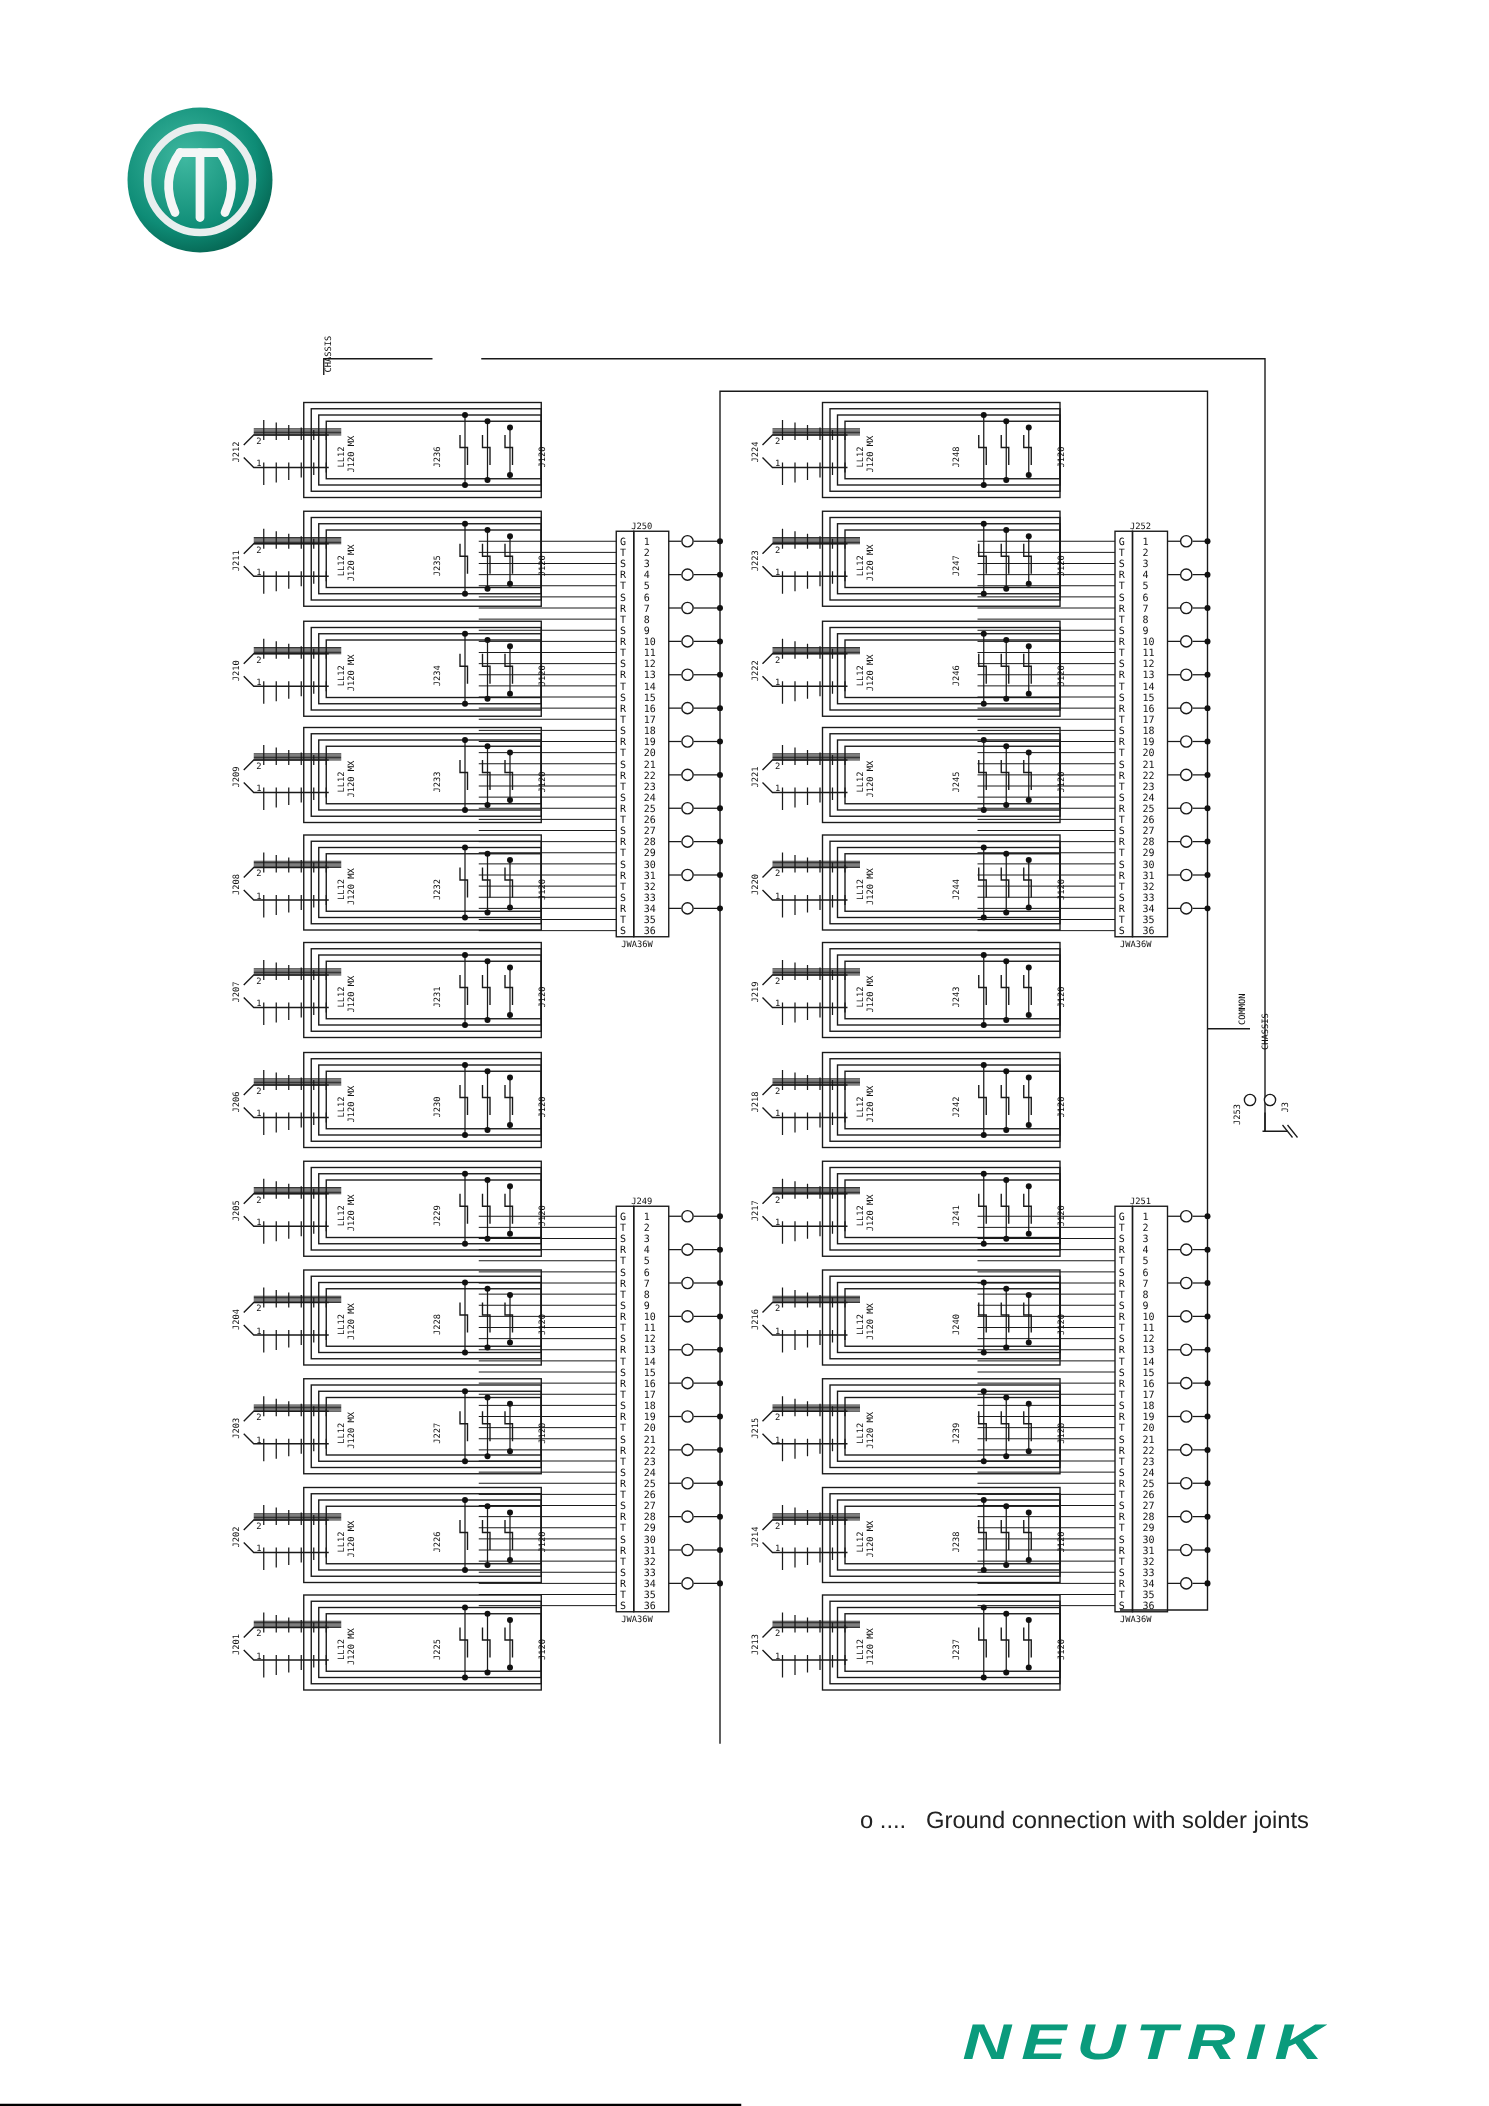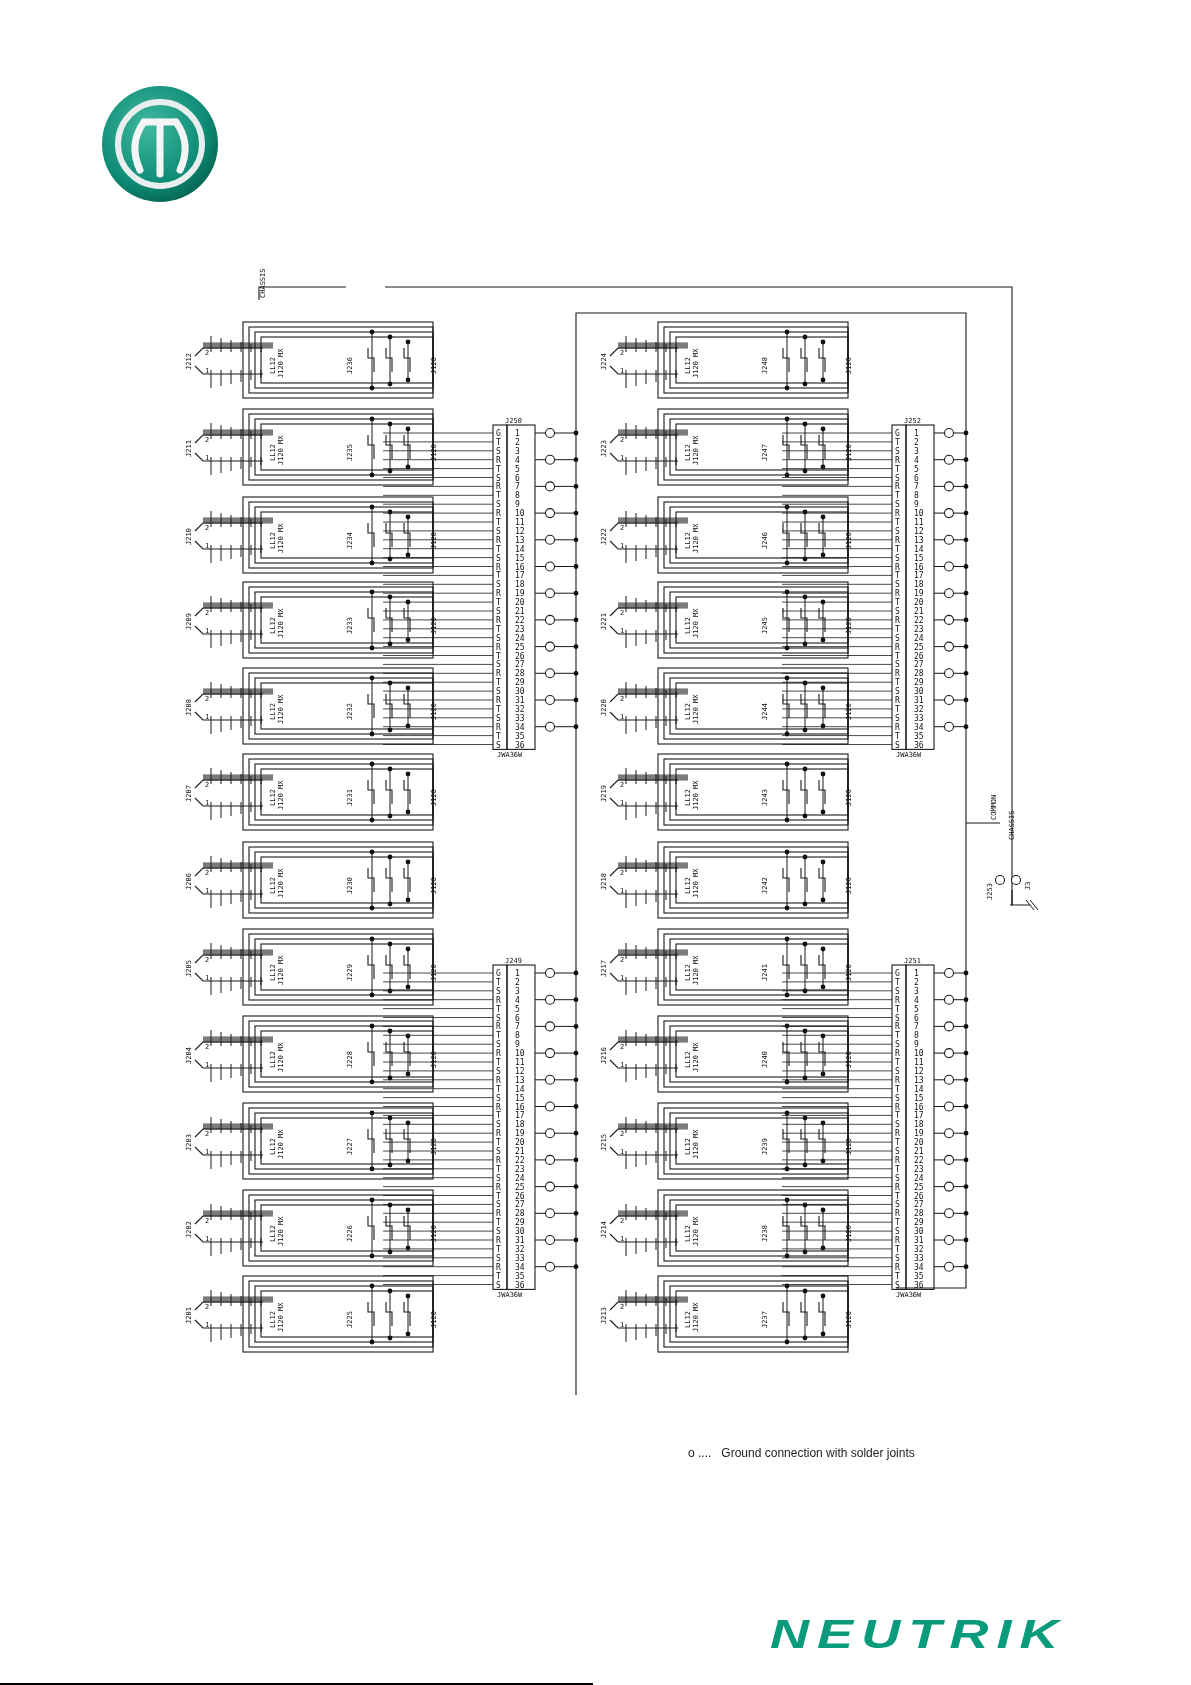--- a/index.html
+++ b/index.html
@@ -1,19 +1,19 @@
 <!DOCTYPE html>
 <html><head>
 <meta charset="utf-8">
 <style>
   html, body { margin: 0; padding: 0; background: #ffffff; }
   body { width: 1191px; height: 1685px; position: relative; overflow: hidden; font-family: "Liberation Sans", sans-serif; }
   .logo { position: absolute; left: 100px; top: 84px; width: 120px; height: 120px; }
   .brand { position: absolute; left: 770px; top: 1612px; font-family: "Liberation Sans", sans-serif; font-weight: bold; font-style: italic; font-size: 40px; letter-spacing: 6px; color: #0a9b7c; transform: scaleX(1.35); transform-origin: left top; }
-  .legend { position: absolute; left: 688px; top: 1446px; font-size: 12px; color: #222; white-space: pre; }
+  .legend { position: absolute; left: 688px; top: 1446px; font-size: 19px; color: #222; white-space: pre; }
   .rule { position: absolute; left: 0; top: 1683px; width: 593px; height: 2px; background: #000; }
   svg.sch { position: absolute; left: 0; top: 0; }
   .lbl { font-family: "DejaVu Sans Mono", monospace; font-size: 7px; fill: #111; }
   .pin { font-family: "DejaVu Sans Mono", monospace; font-size: 8px; fill: #111; }
 </style>
 </head>
 <body>
 
 <svg class="logo" viewBox="0 0 120 120">
   <defs>

